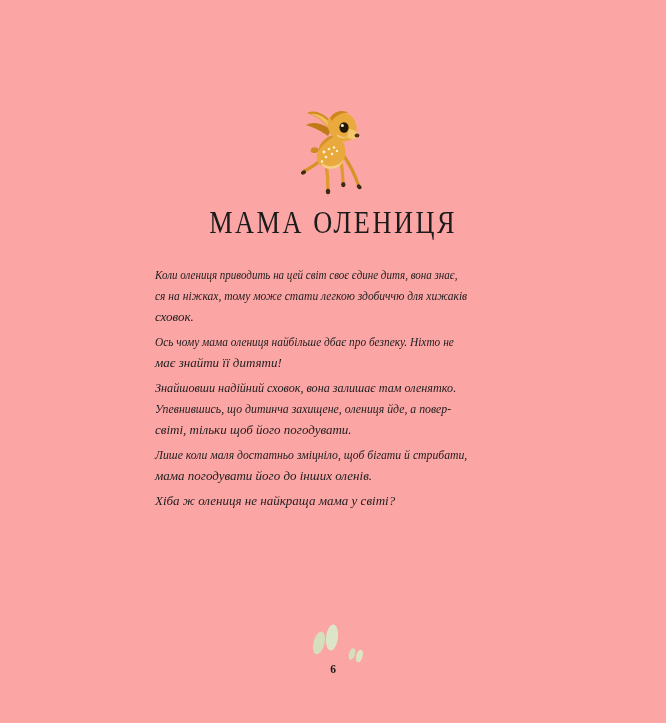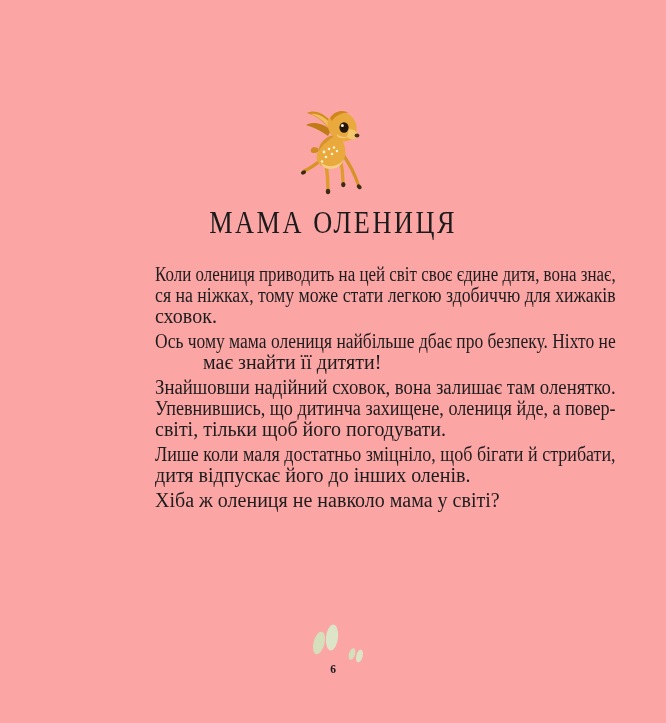--- a/index.html
+++ b/index.html
@@ -32,22 +32,23 @@
   }
   .story{
     position:absolute;
     left:155px;top:264px;
     width:357px;
     color:#1d1d1d;
   }
   .para{margin:0 0 4px 0;}
   .line{
     height:21px;line-height:21px;
-    font-size:20px;
+    font-size:13px;
     overflow:visible;
+    font-style:italic;
   }
   .fit{
     display:inline-block;
     white-space:nowrap;
     transform-origin:0 50%;
   }
   .hoofprints{
     position:absolute;
     left:306px;top:621px;
     width:62px;height:46px;
@@ -126,33 +127,33 @@
   </div>
 
   <div class="story" id="story">
       <div class="para">
         <div class="line"><span class="fit" style="transform: scaleX(0.847792);">Коли олениця приводить на цей світ своє єдине дитя, вона знає,</span></div>
         <div class="line"><span class="fit" style="transform: scaleX(0.887784);">ся на ніжках, тому може стати легкою здобиччю для хижаків</span></div>
         <div class="line"><span class="fit" style="transform: scaleX(1);">сховок.</span></div>
       </div>
       <div class="para">
         <div class="line"><span class="fit" style="transform: scaleX(0.874263);">Ось чому мама олениця найбільше дбає про безпеку. Ніхто не</span></div>
-        <div class="line"><span class="fit" style="transform: scaleX(1); margin-left: 48px;">має знайти її дитяти!</span></div>
+        <div class="line"><span class="fit" style="transform: scaleX(1);">має знайти її дитяти!</span></div>
       </div>
       <div class="para">
         <div class="line"><span class="fit" style="transform: scaleX(0.936087);">Знайшовши надійний сховок, вона залишає там оленятко.</span></div>
         <div class="line"><span class="fit" style="transform: scaleX(0.908216);">Упевнившись, що дитинча захищене, олениця йде, а повер-</span></div>
         <div class="line"><span class="fit" style="transform: scaleX(1);">світі, тільки щоб його погодувати.</span></div>
       </div>
       <div class="para">
         <div class="line"><span class="fit" style="transform: scaleX(0.901053);">Лише коли маля достатньо зміцніло, щоб бігати й стрибати,</span></div>
-        <div class="line"><span class="fit" style="transform: scaleX(1);">дитя відпускає його до інших оленів.</span></div>
+        <div class="line"><span class="fit" style="transform: scaleX(1);">мама погодувати його до інших оленів.</span></div>
       </div>
       <div class="para">
-        <div class="line"><span class="fit" style="transform: scaleX(1);">Хіба ж олениця не навколо мама у світі?</span></div>
+        <div class="line"><span class="fit" style="transform: scaleX(1);">Хіба ж олениця не найкраща мама у світі?</span></div>
       </div>
     </div>
 
   <div class="hoofprints">
     <svg width="62" height="46" viewBox="0 0 62 46">
 
       <ellipse cx="13" cy="22" rx="5.5" ry="11.5" fill="#d6dfbc" transform="rotate(14 13 22)"></ellipse>
       <ellipse cx="26" cy="16.5" rx="6" ry="13" fill="#dde5c8" transform="rotate(7 26 16.5)"></ellipse>
 
       <ellipse cx="46" cy="33" rx="3" ry="6" fill="#d6dfbc" transform="rotate(18 46 33)"></ellipse>

